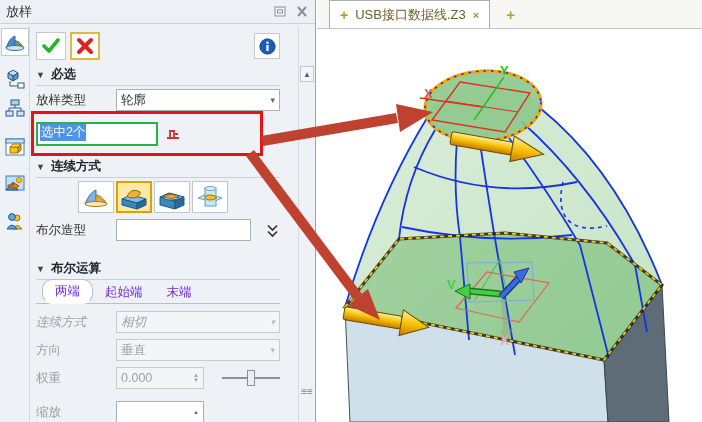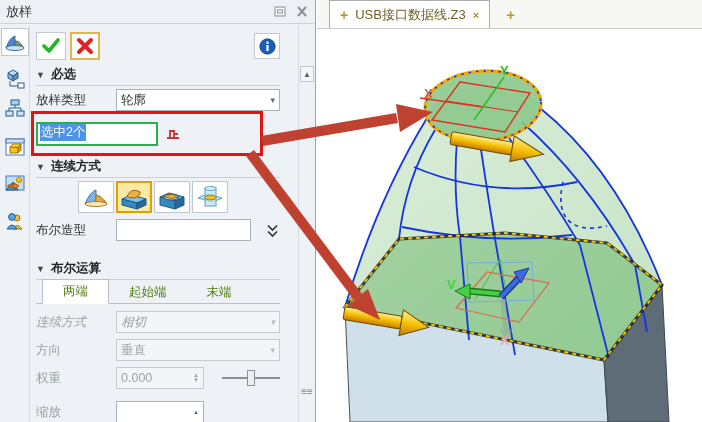--- a/index.html
+++ b/index.html
@@ -38,21 +38,21 @@
   .sel-text{background:#4d94e8;color:#fff;padding:0 1px;}
 
   .boolrow{display:flex;align-items:center;height:38px;gap:2px;padding-left:42px;}
   .boolbtn{width:36px;height:32px;background:#fff;border:1px solid #c0c6cd;display:flex;align-items:center;justify-content:center;}
   .boolbtn.sel{background:#fbe9a6;border:2px solid #e0a000;}
 
   .chev{margin-left:6px;flex:none;}
 
   .bc-gap{height:12px;}
   .tabsrow{display:flex;align-items:flex-end;height:24px;border-bottom:1px solid #b9c0c8;padding-left:6px;}
-  .tab{padding:3px 20px;color:#4d7c0f;margin-bottom:-1px;}
+  .tab{padding:3px 12px;color:#6d28d9;margin-bottom:-1px;border-radius:10px;}
   .tab.active{background:#fff;border:1px solid #b9c0c8;border-bottom:1px solid #fff;}
 
   .row.dis .lbl{color:#9aa1a8;}
   .ctl.dis{background:#f3f5f7;border-color:#c6ccd2;color:#9aa1a8;}
   .ctl.dis .caret{color:#b6bcc2;}
   .spin{width:88px;flex:none;}
   .spin .arrows{margin-left:auto;display:flex;flex-direction:column;line-height:5px;font-size:6px;color:#9aa1a8;}
   .slider{position:relative;width:58px;height:18px;margin-left:10px;}
   .slider .track{position:absolute;left:0;right:0;top:8px;height:2px;background:#8a9097;}
   .slider .handle{position:absolute;left:25px;top:1px;width:8px;height:16px;background:#eceff2;border:1px solid #8a9097;}

